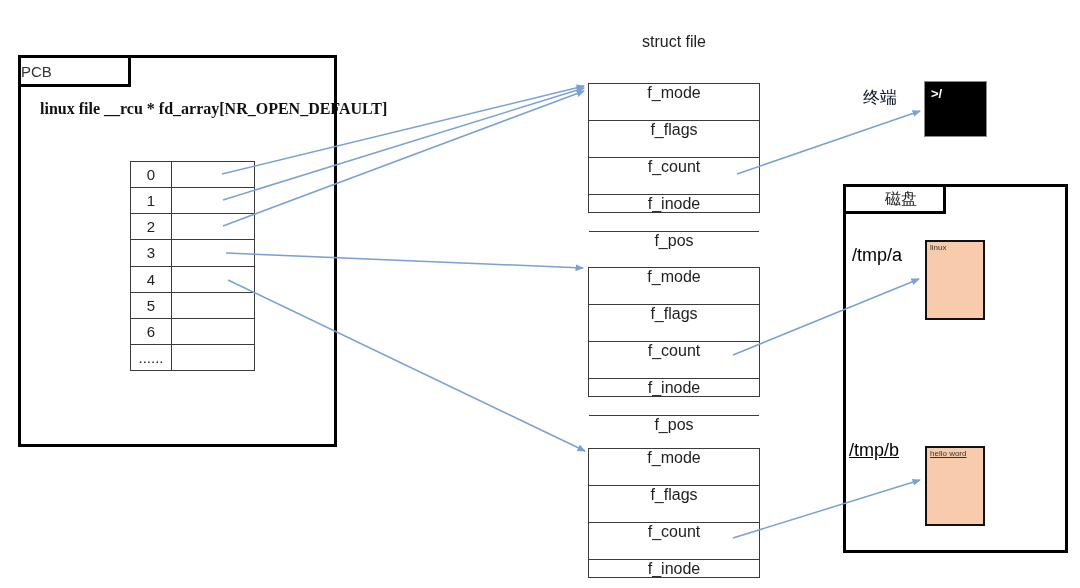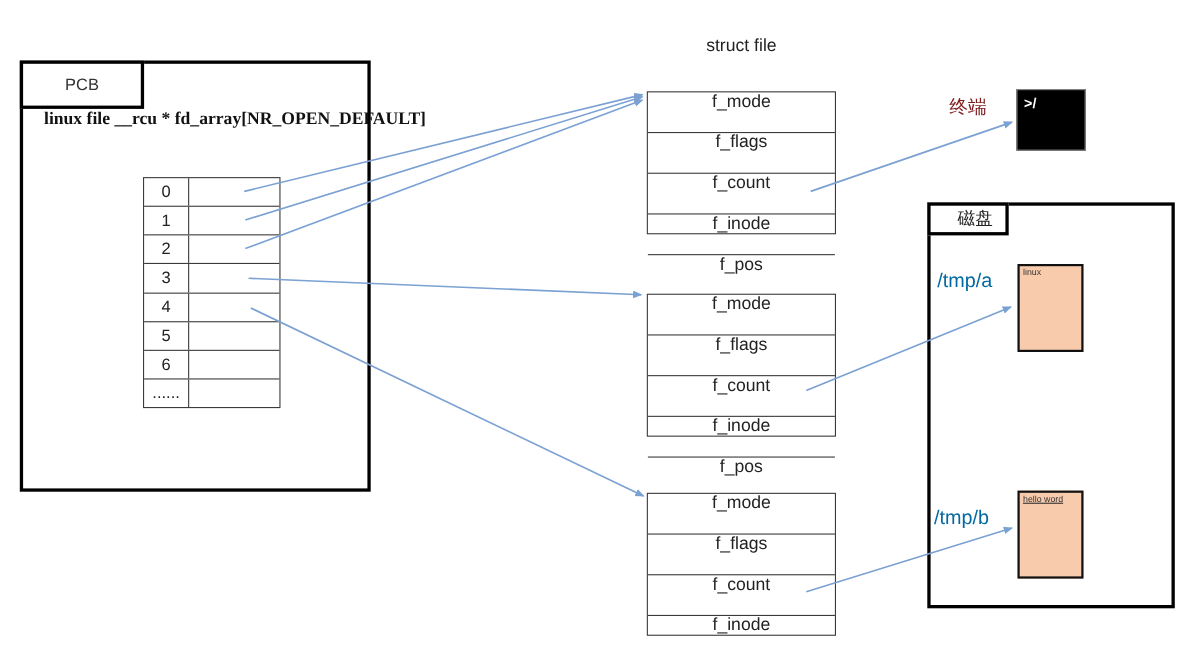--- a/index.html
+++ b/index.html
@@ -16,24 +16,24 @@
 
   
   .pcb-box {
     position: absolute; left: 18px; top: 55px;
     width: 319px; height: 392px;
     border: 3px solid #000000;
     background: #ffffff;
   }
   .pcb-tab {
     position: absolute; left: 18px; top: 55px;
-    width: 113px; height: 44px;
-    border: 3px solid #000000;
-    background: #ffffff;
-    display: flex; align-items: center; justify-content: center;
+    width: 113px; height: 32px;
+    border: 3px solid #000000;
+    background: #ffffff;
+    display: flex; align-items: center; 
     font-size: 15px; color: #333;
     z-index: 2;
   }
   .fd-declaration {
     position: absolute; left: 40px; top: 100px;
     font-family: "Liberation Serif", "DejaVu Serif", serif;
     font-weight: bold; font-size: 16px;
     white-space: nowrap; color: #111;
     z-index: 2;
   }
@@ -73,21 +73,21 @@
   .struct-table.t3 { top: 448px; }
   .struct-row {
     flex: 1; display: flex; align-items: center; justify-content: center;
     font-size: 16px; color: #222;
   }
   .struct-row + .struct-row { border-top: 1.5px solid #3b3b3b; margin-top: 18px; }
 
   
   .terminal-label {
     position: absolute; left: 863px; top: 86px;
-    font-size: 17px; color: #7f1d1d;
+    font-size: 17px; color: #0f172a;
   }
   .terminal-box {
     position: absolute; left: 924px; top: 81px;
     width: 63px; height: 56px;
     background: #000000;
     border: 1px solid #8a8a8a;
     color: #ffffff;
     font-size: 13px; font-weight: bold;
     padding: 4px 0 0 6px;
     z-index: 2;
@@ -95,33 +95,33 @@
 
   
   .disk-box {
     position: absolute; left: 843px; top: 184px;
     width: 225px; height: 369px;
     border: 3px solid #000000;
     background: #ffffff;
   }
   .disk-tab {
     position: absolute; left: 843px; top: 184px;
-    width: 74px; height: 30px;
+    width: 103px; height: 30px;
     border: 3px solid #000000;
     background: #ffffff;
     display: flex; align-items: center; justify-content: center;
     font-size: 16px; color: #222;
     z-index: 2;
     padding-left: 13px;
   }
   .file-path {
-    position: absolute; font-size: 18px; color: #0369a1; z-index: 2; text-align: right;
+    position: absolute; font-size: 18px; color: #000000; z-index: 2; text-align: right;
   }
   .file-path.a { left: 852px; top: 245px; }
-  .file-path.b { left: 849px; top: 460px; }
+  .file-path.b { left: 849px; top: 440px; text-decoration: underline; }
   .file-box {
     position: absolute; width: 60px; height: 80px;
     background: #F8CBAD;
     border: 2px solid #111111;
     font-size: 8px; color: #333;
     padding: 2px 12px 0 3px;
     z-index: 2;
     line-height: 1.1;
   }
   .file-box.a { left: 925px; top: 240px; }

